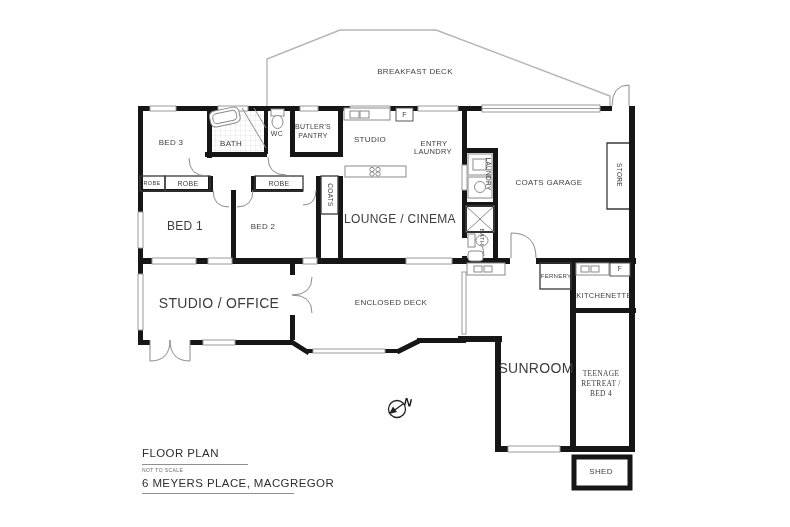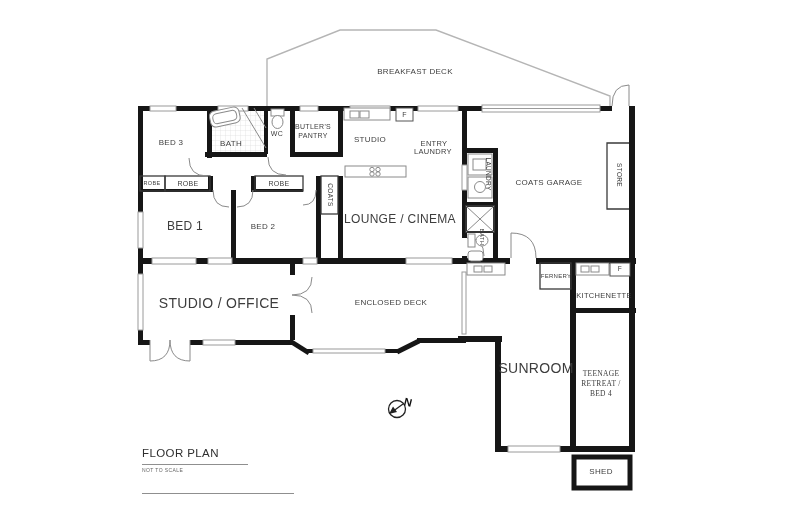--- a/index.html
+++ b/index.html
@@ -226,14 +226,15 @@
       <div class="lbl" style="left: 604px; top: 296px; font-size: 7.5px; color: rgb(61, 61, 61);">KITCHENETTE</div>
       <div class="lbl" style="left: 620px; top: 269px; font-size: 6.5px; color: rgb(61, 61, 61);">F</div>
       <div class="lbl" style="left: 536px; top: 368px; font-size: 14px; color: rgb(61, 61, 61);">SUNROOM</div>
       <div class="lbl wrap" style="left: 601px; top: 384px; font-size: 7.5px; width: 54px; color: rgb(61, 61, 61); font-family: Liberation Serif, serif;">TEENAGE RETREAT / BED 4</div>
       <div class="lbl" style="left: 601px; top: 472px; font-size: 8px; color: rgb(61, 61, 61);">SHED</div>
     </div>
 
   <div class="title" style="left:142px;top:447px;font-size:11.5px;">FLOOR PLAN</div>
   <div class="rule" style="left:142px;top:464px;width:106px;"></div>
   <div class="title" style="left:142px;top:467px;font-size:5px;color:#666;">NOT TO SCALE</div>
+  <div class="title" style="left:142px;top:477px;font-size:11.5px;">6 MEYERS PLACE, MACGREGOR</div>
   <div class="rule" style="left:142px;top:493px;width:152px;"></div>
 </div>
 
 </body></html>

